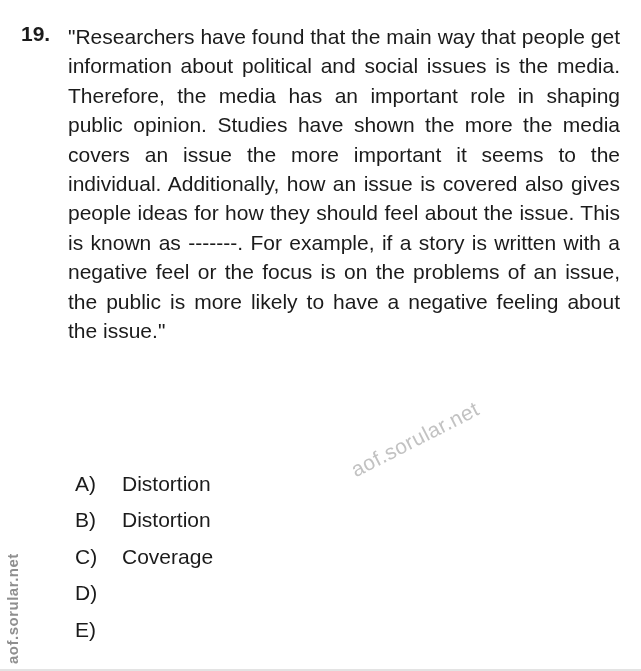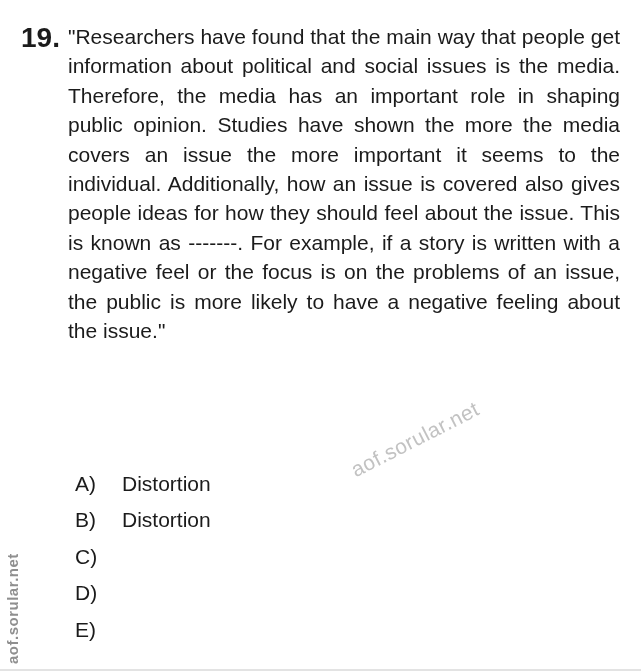--- a/index.html
+++ b/index.html
@@ -13,21 +13,21 @@
     height: 671px;
     background: #ffffff;
     font-family: "Liberation Sans", sans-serif;
     color: #1b1b1b;
     overflow: hidden;
   }
   .qnum {
     position: absolute;
     left: 21px;
     top: 22px;
-    font-size: 28px;
+    font-size: 21px;
     font-weight: bold;
     z-index: 2;
   }
   .passage {
     position: absolute;
     left: 68px;
     top: 22px;
     width: 552px;
     font-size: 21px;
     line-height: 29.4px;
@@ -111,20 +111,21 @@
     <div class="option">
       <span class="letter">A)</span>
       <span class="text">Distortion</span>
     </div>
     <div class="option">
       <span class="letter">B)</span>
       <span class="text">Distortion</span>
     </div>
     <div class="option">
       <span class="letter">C)</span>
+      <span class="text">Coverage</span>
     </div>
     <div class="option">
       <span class="letter">D)</span>
     </div>
     <div class="option">
       <span class="letter">E)</span>
     </div>
   </div>
 
   <div class="wm-diag">aof.sorular.net</div>

